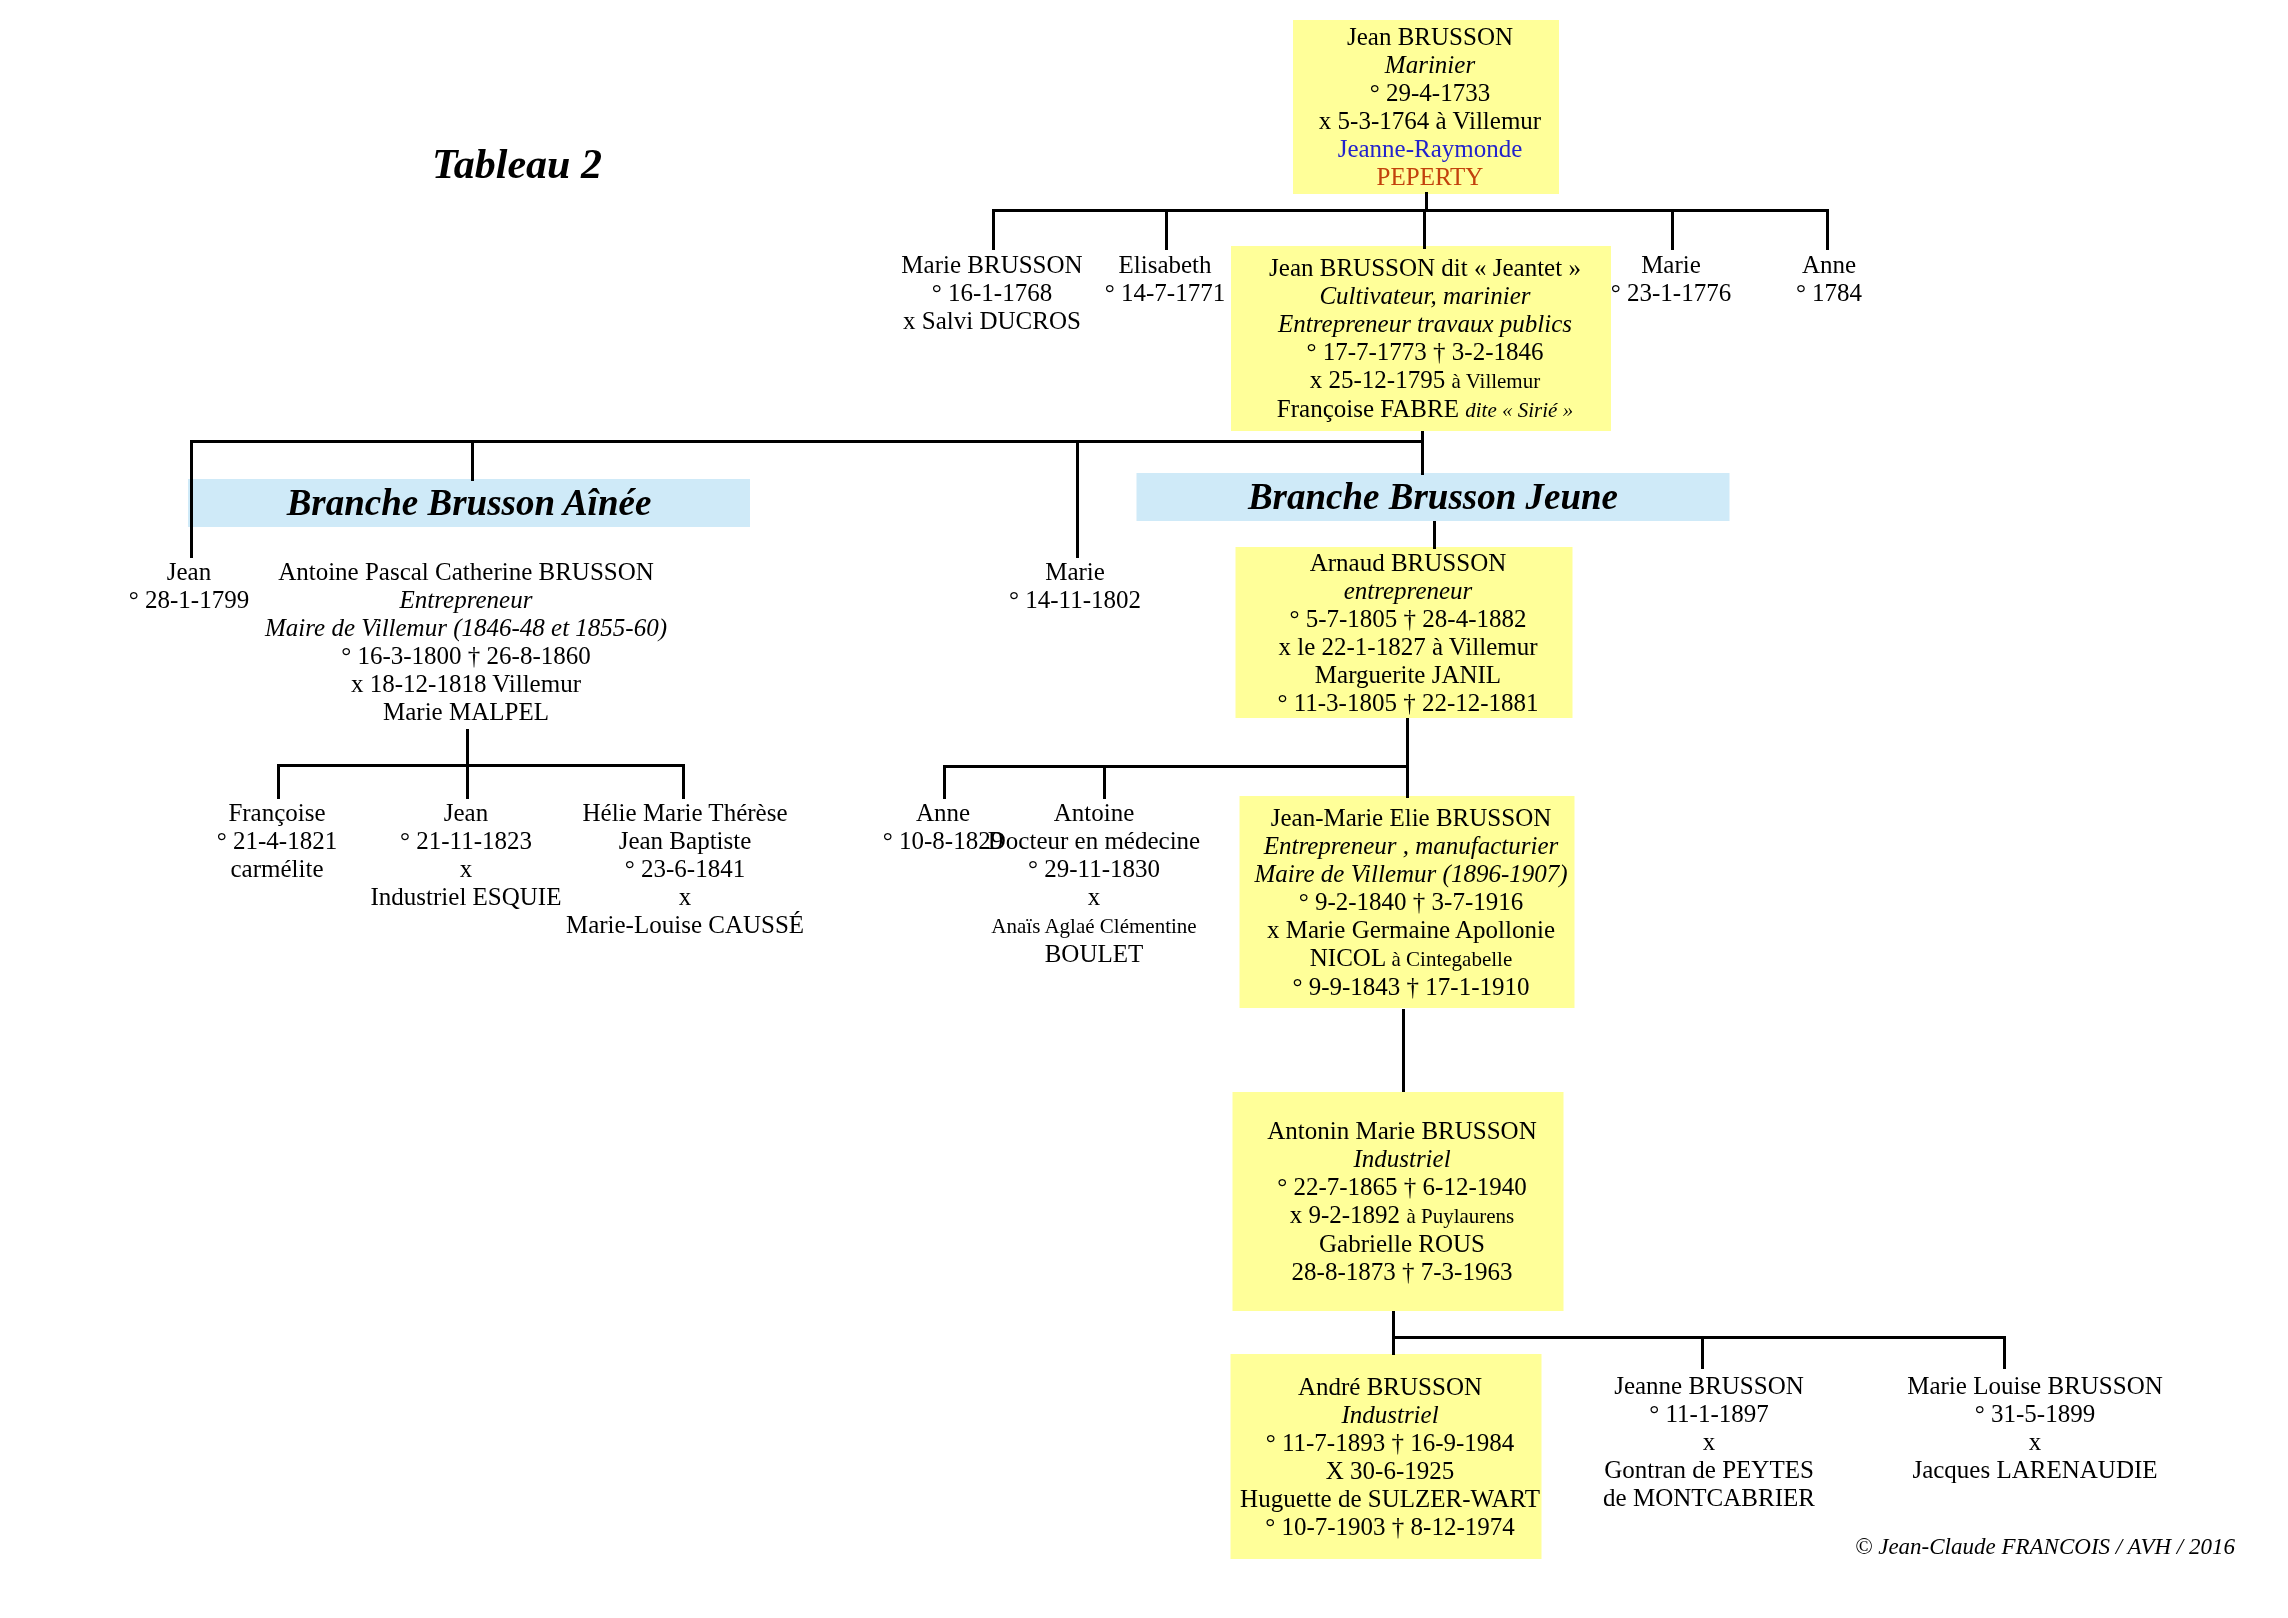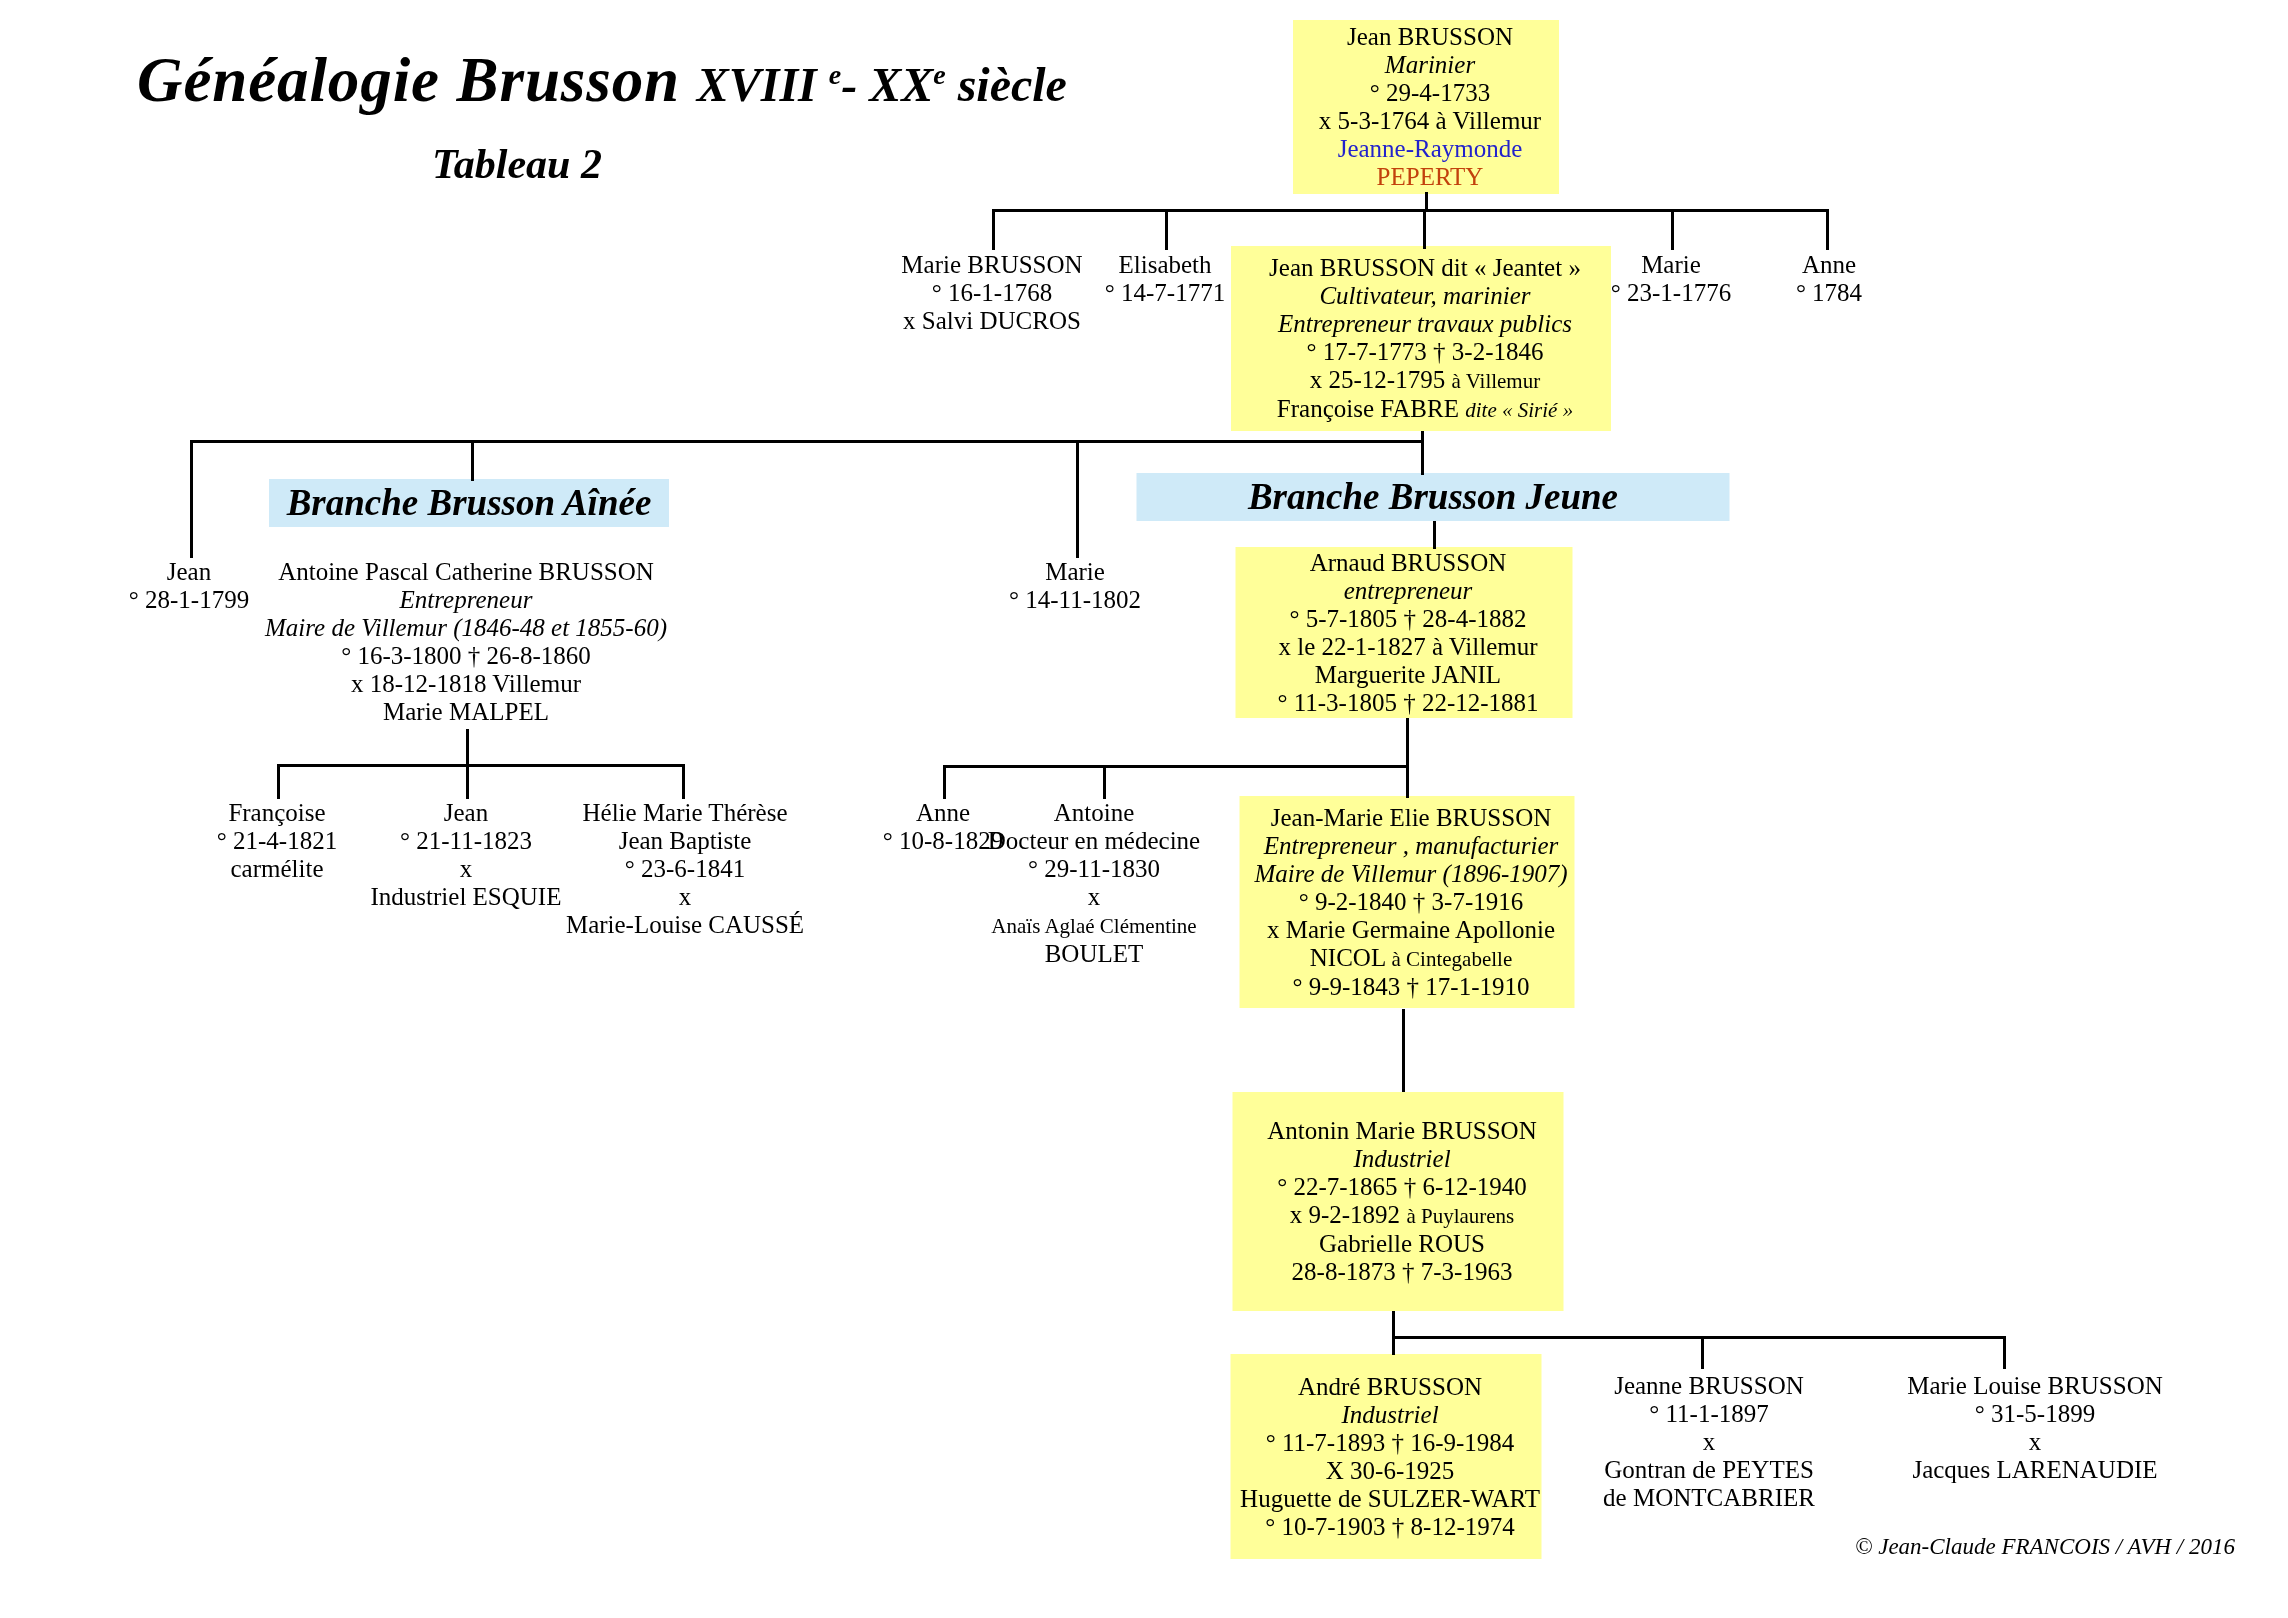--- a/index.html
+++ b/index.html
@@ -29,23 +29,20 @@
   .cl{position:absolute;background:var(--line,#000);}
 
   
   .copyright{position:absolute;right:54px;top:1534px;font-size:23px;font-style:italic;white-space:nowrap;}
 </style>
 </head>
 <body>
 
 <div id="page">
 
-  <div class="title-block">
-    <span class="t-main">Généalogie Brusson </span><span class="t-roman"><span>XVIII </span><sup>e</sup><span>- XX</span><sup>e</sup><span> siècle</span></span>
-  </div>
 
   <div class="subtitle">Tableau 2</div>
 
   <div id="tree">
       <div class="node box" style="left: 1426px; top: 20px; width: 258px; height: 174px;">
         <div class="tl"><span>Jean BRUSSON</span></div>
         <div class="tl"><span class="it">Marinier</span></div>
         <div class="tl"><span>° 29-4-1733</span></div>
         <div class="tl"><span>x 5-3-1764 à Villemur</span></div>
         <div class="tl"><span style="color: rgb(34, 34, 204);">Jeanne-Raymonde</span></div>
@@ -69,21 +66,21 @@
         <div class="tl"><span>Françoise FABRE </span><span class="it sm">dite « Sirié »</span></div>
       </div>
       <div class="node" style="left: 1671px; top: 251px;">
         <div class="tl"><span>Marie</span></div>
         <div class="tl"><span>° 23-1-1776</span></div>
       </div>
       <div class="node" style="left: 1829px; top: 251px;">
         <div class="tl"><span>Anne</span></div>
         <div class="tl"><span>° 1784</span></div>
       </div>
-      <div class="node header" style="left: 469px; top: 479px; width: 400px; height: 48px;">
+      <div class="node header" style="left: 469px; top: 479px; width: 562px; height: 48px;">
         <div class="tl"><span>Branche Brusson Aînée</span></div>
       </div>
       <div class="node header" style="left: 1433px; top: 473px; width: 593px; height: 48px;">
         <div class="tl"><span>Branche Brusson Jeune</span></div>
       </div>
       <div class="node" style="left: 189px; top: 558px;">
         <div class="tl"><span>Jean</span></div>
         <div class="tl"><span>° 28-1-1799</span></div>
       </div>
       <div class="node" style="left: 466px; top: 558px;">

